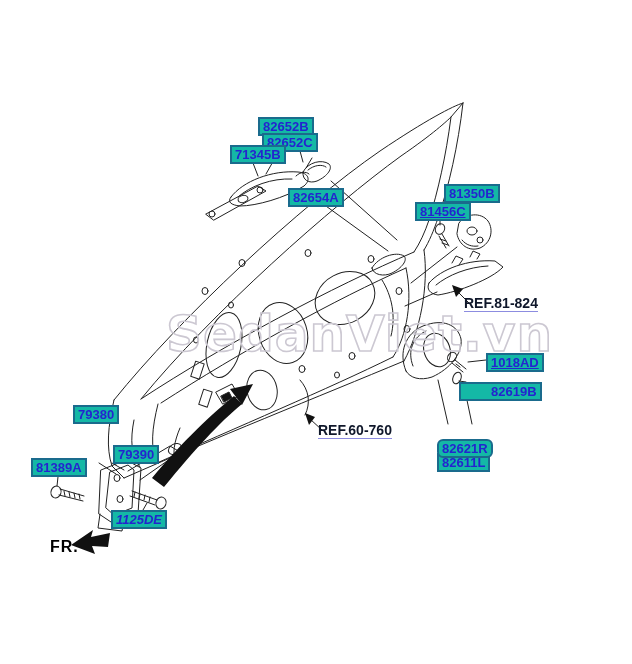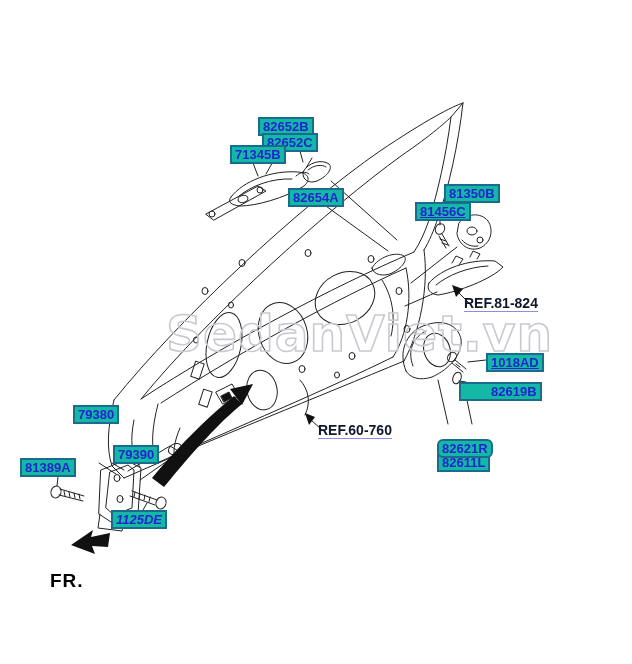--- a/index.html
+++ b/index.html
@@ -12,21 +12,21 @@
     color:#2424cf;font-weight:bold;font-size:13px;line-height:15px;
     padding:0 3px;white-space:nowrap;
   }
   .reflabel{
     position:absolute;z-index:3;
     color:#0f172a;font-weight:bold;font-size:14px;line-height:16px;
     border-bottom:1px solid #8c8ce0;white-space:nowrap;cursor:pointer;
   }
   .frlabel{
     position:absolute;z-index:3;
-    color:#000000;font-weight:bold;font-size:19px;letter-spacing:1px;margin-top:32px;
+    color:#000000;font-weight:bold;font-size:16px;letter-spacing:1px;
   }
 </style>
 </head>
 <body>
 
 <div id="scene">
 
   <svg id="art" width="632" height="664" viewBox="0 0 632 664">
     <g fill="none" stroke="#222222" stroke-width="1" stroke-linecap="round" stroke-linejoin="round">
 
@@ -206,21 +206,21 @@
   <div class="plabel" style="left:230px;top:145px;">71345B</div>
   <div class="plabel" style="left:288px;top:140px;margin-top:48px;">82654A</div>
   <div class="plabel" style="left:444px;top:184px;">81350B</div>
   <div class="plabel" style="left:415px;top:202px;text-decoration:underline;">81456C</div>
   <div class="plabel" style="left:486px;top:353px;text-decoration:underline;">1018AD</div>
   <div class="plabel" style="left:459px;top:382px;padding-left:30px;">82619B</div>
   <div class="plabel" style="left:437px;top:424px;margin-top:29px;">82611L</div>
   <div class="plabel" style="left:437px;top:439px;border-radius:6px;">82621R</div>
   <div class="plabel" style="left:73px;top:405px;">79380</div>
   <div class="plabel" style="left:80px;top:445px;margin-left:33px;">79390</div>
-  <div class="plabel" style="left:20px;top:458px;">81389A</div>
+  <div class="plabel" style="left:31px;top:458px;">81389A</div>
   <div class="plabel" style="left:111px;top:510px;font-style:italic;">1125DE</div>
 
   <div class="reflabel" style="left:464px;top:295px;">REF.81-824</div>
   <div class="reflabel" style="left:318px;top:422px;">REF.60-760</div>
 
   <div class="frlabel" style="left:50px;top:538px;">FR.</div>
 
 </div>
 
 </body></html>

